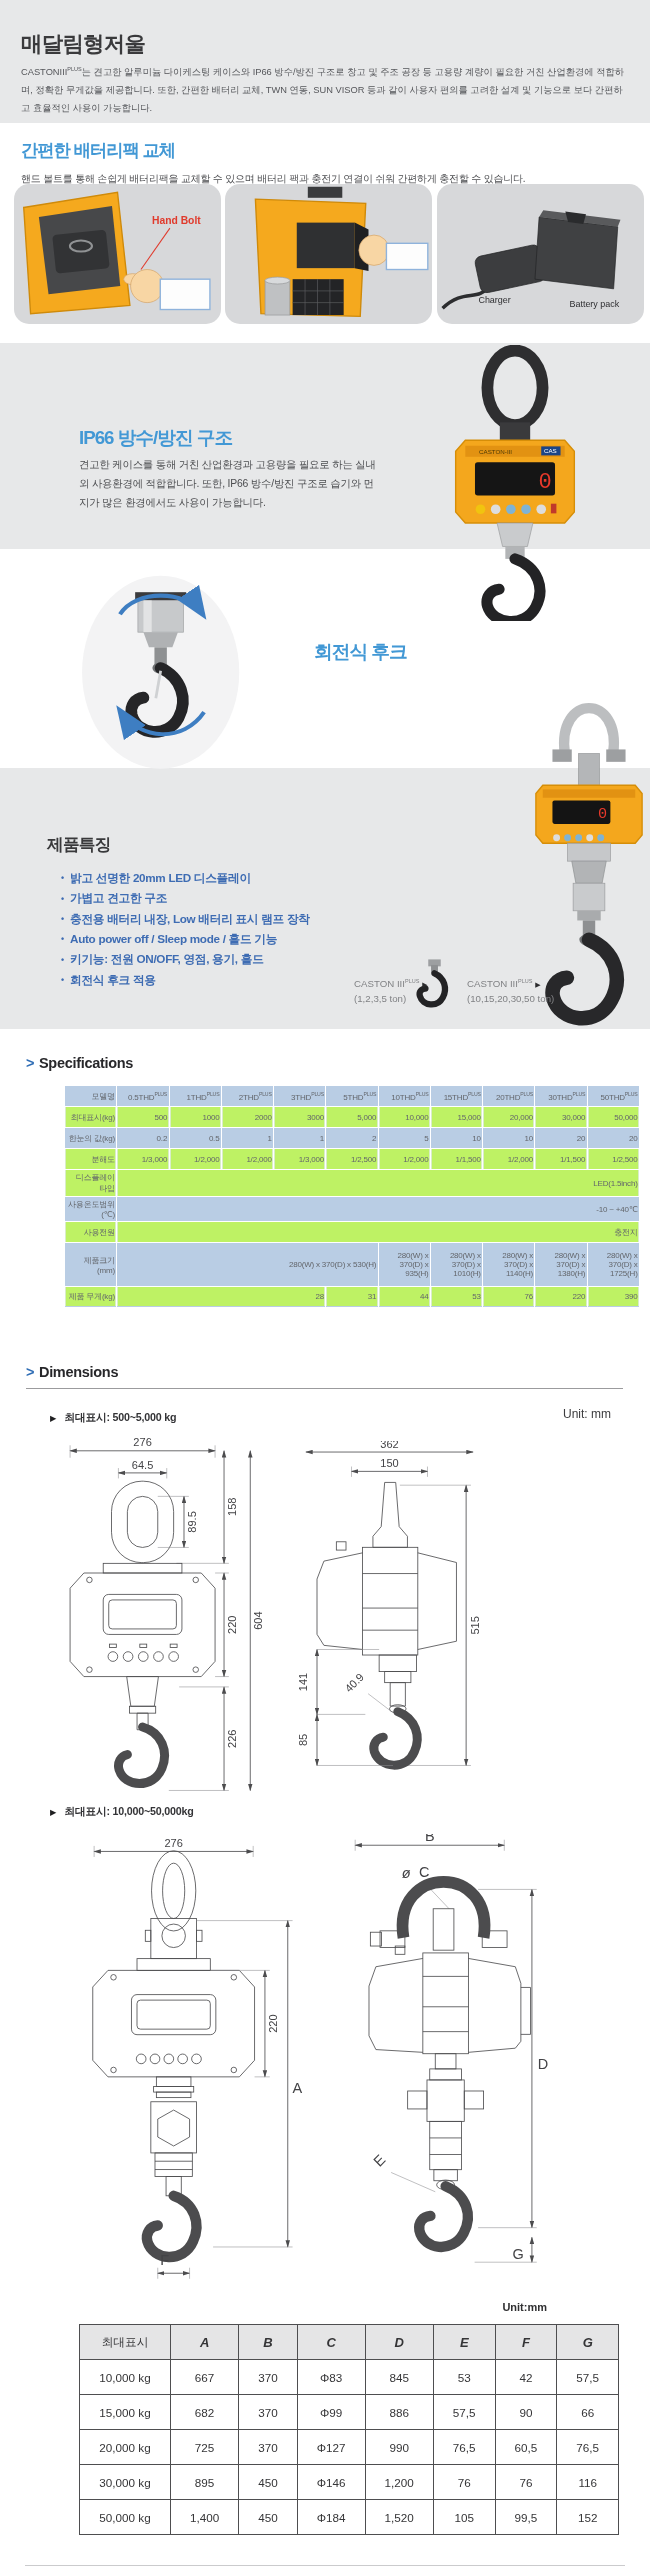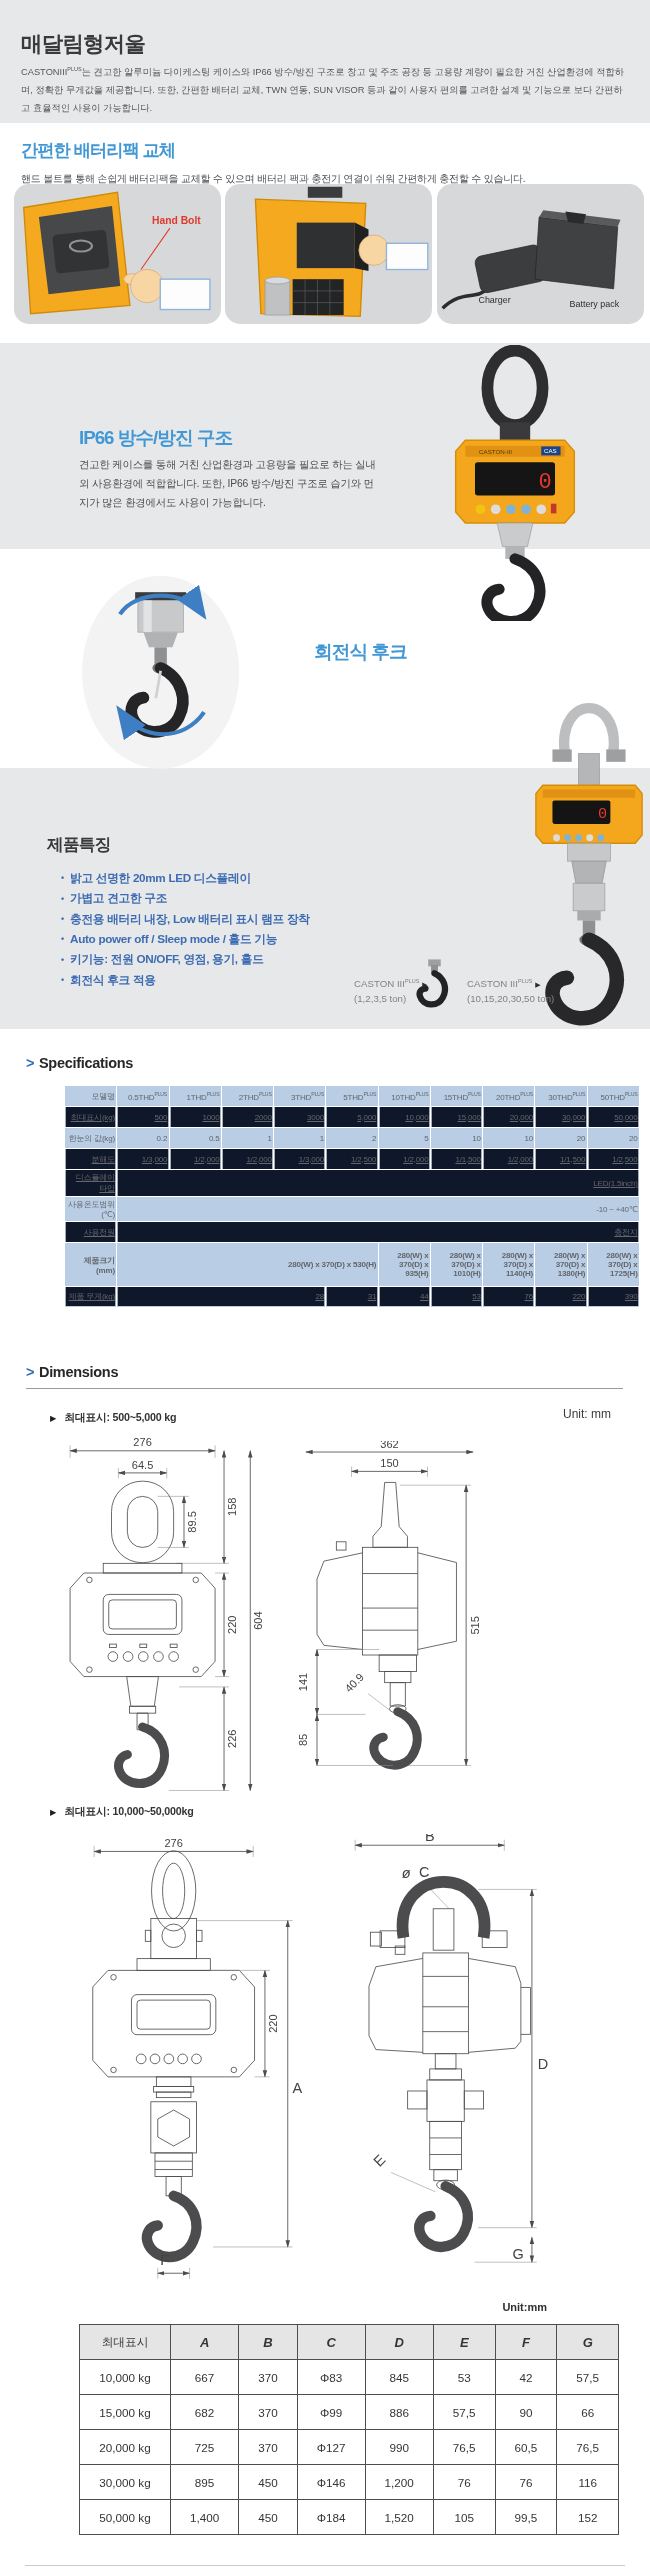--- a/index.html
+++ b/index.html
@@ -36,23 +36,23 @@
   #cap1{left:354px;top:974px;} #cap2{left:467px;top:974px;}
 
   .big-h{position:absolute;left:26px;font-size:14.5px;font-weight:bold;color:#27272a;letter-spacing:-0.3px;}
   .big-h .gt{color:#2f6db5;margin-right:4.8px;}
   #h-spec{top:1043px;} #h-dim{top:1352px;}
 
   table.spec{position:absolute;left:40px;top:1085px;width:576px;border-spacing:1.4px;table-layout:fixed;
              font-size:8px;color:#63666b;text-align:right;letter-spacing:-0.2px;margin-left:24px;}
   table.spec td{padding:2.1px 1.4px;vertical-align:middle;}
   table.spec tr{height:20px;}
-  table.spec tr.size{height:43px;font-weight:bold;}
+  table.spec tr.size{height:43px;}
   table.spec tr.b td{background:#b9cde4;}
-  table.spec tr.w td{background:#0f172a;box-shadow:inset -0.7px 0 0 #e3ebf4,inset 0.7px 0 0 #e3ebf4;text-decoration:underline;}
+  table.spec tr.w td{background:#bef264;box-shadow:inset -0.7px 0 0 #e3ebf4,inset 0.7px 0 0 #e3ebf4;}
   table.spec tr.last td{border-bottom:1.4px solid #b9cde4;}
   table.spec sup{font-size:5.2px;}
 
   .dim-rule{position:absolute;left:26px;top:1388px;width:597px;height:0.7px;background:#9b9b9d;}
   .unit1{position:absolute;right:40px;top:1407px;font-size:12px;color:#3c3c3e;}
   .subtitle{position:absolute;left:50px;font-size:10.7px;font-weight:bold;color:#333336;letter-spacing:-0.2px;}
   .subtitle .sub-arrow{margin-right:8.3px;font-size:8.3px;color:#1f1f21;}
   #sub1{top:1411px;} #sub2{top:1805px;}
   .unit2{position:absolute;right:104px;top:2301px;font-size:11px;font-weight:bold;color:#2f2f31;}
 

